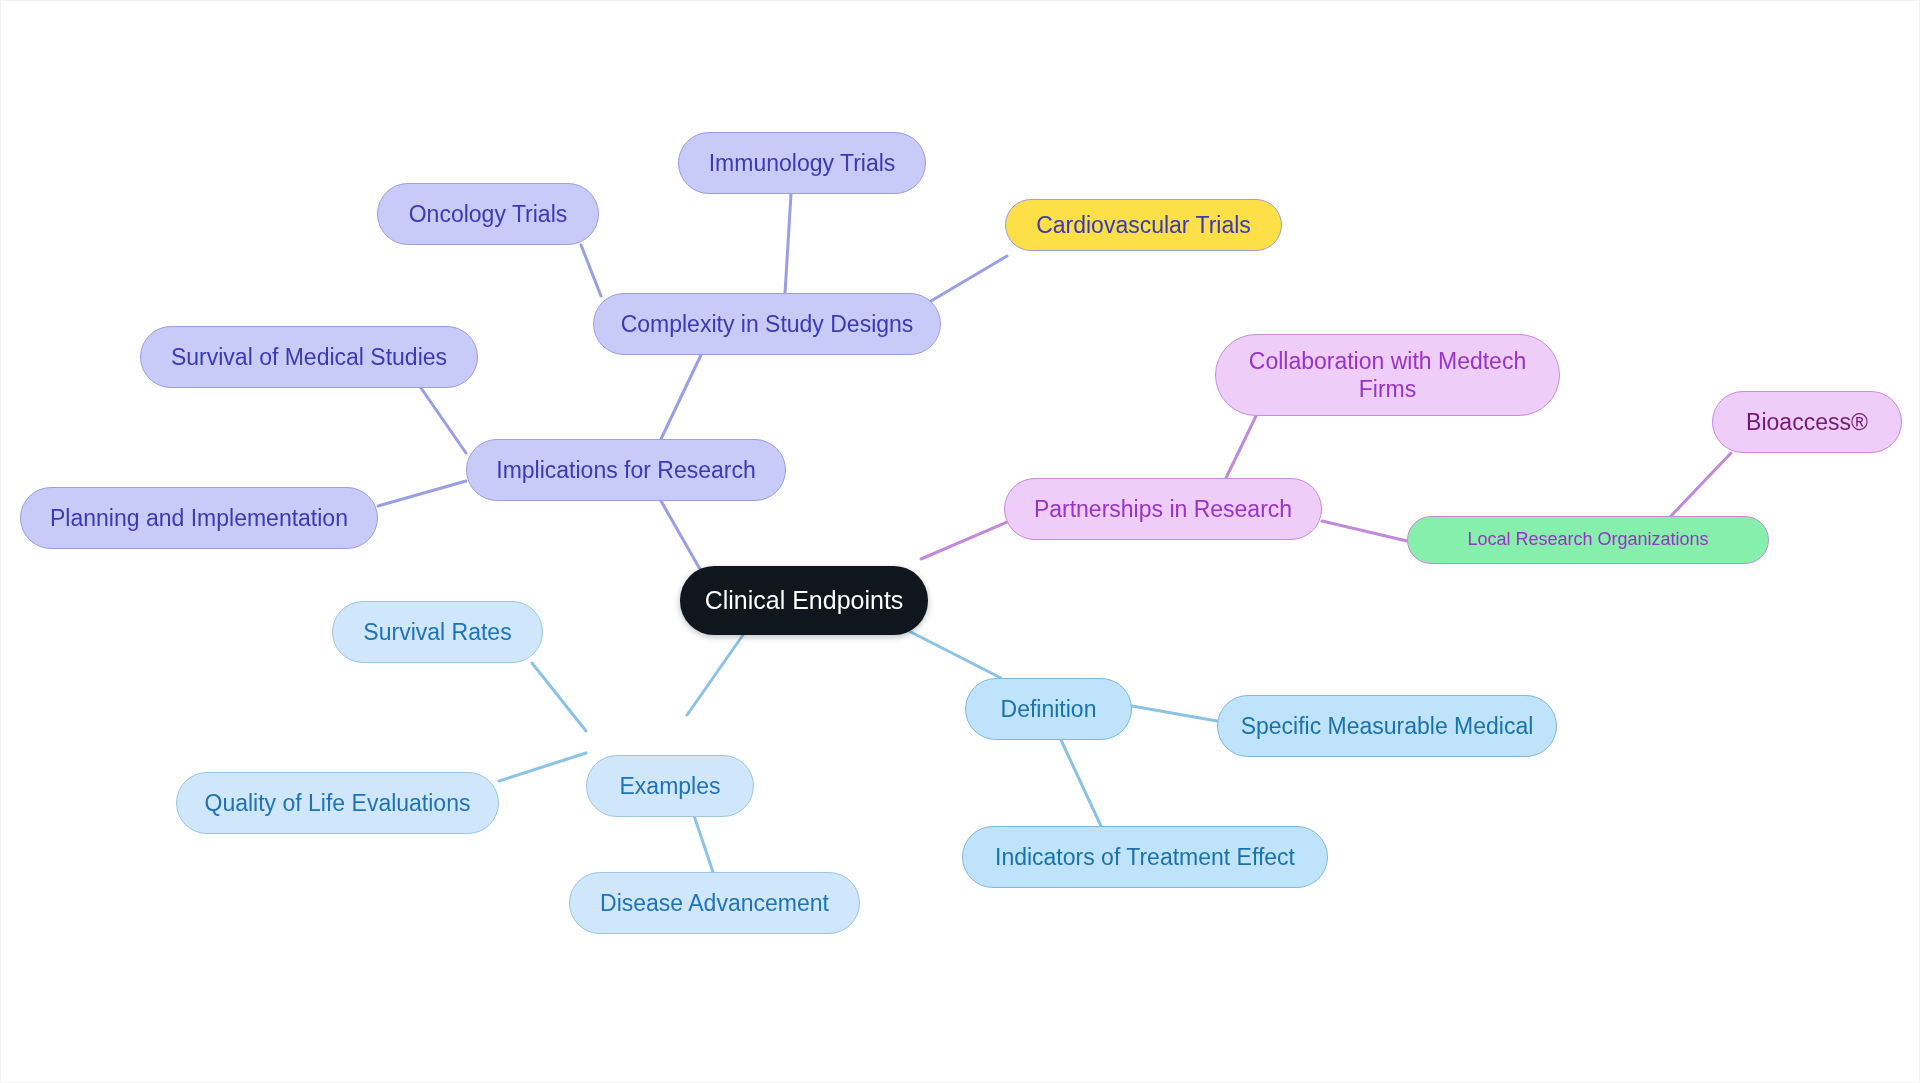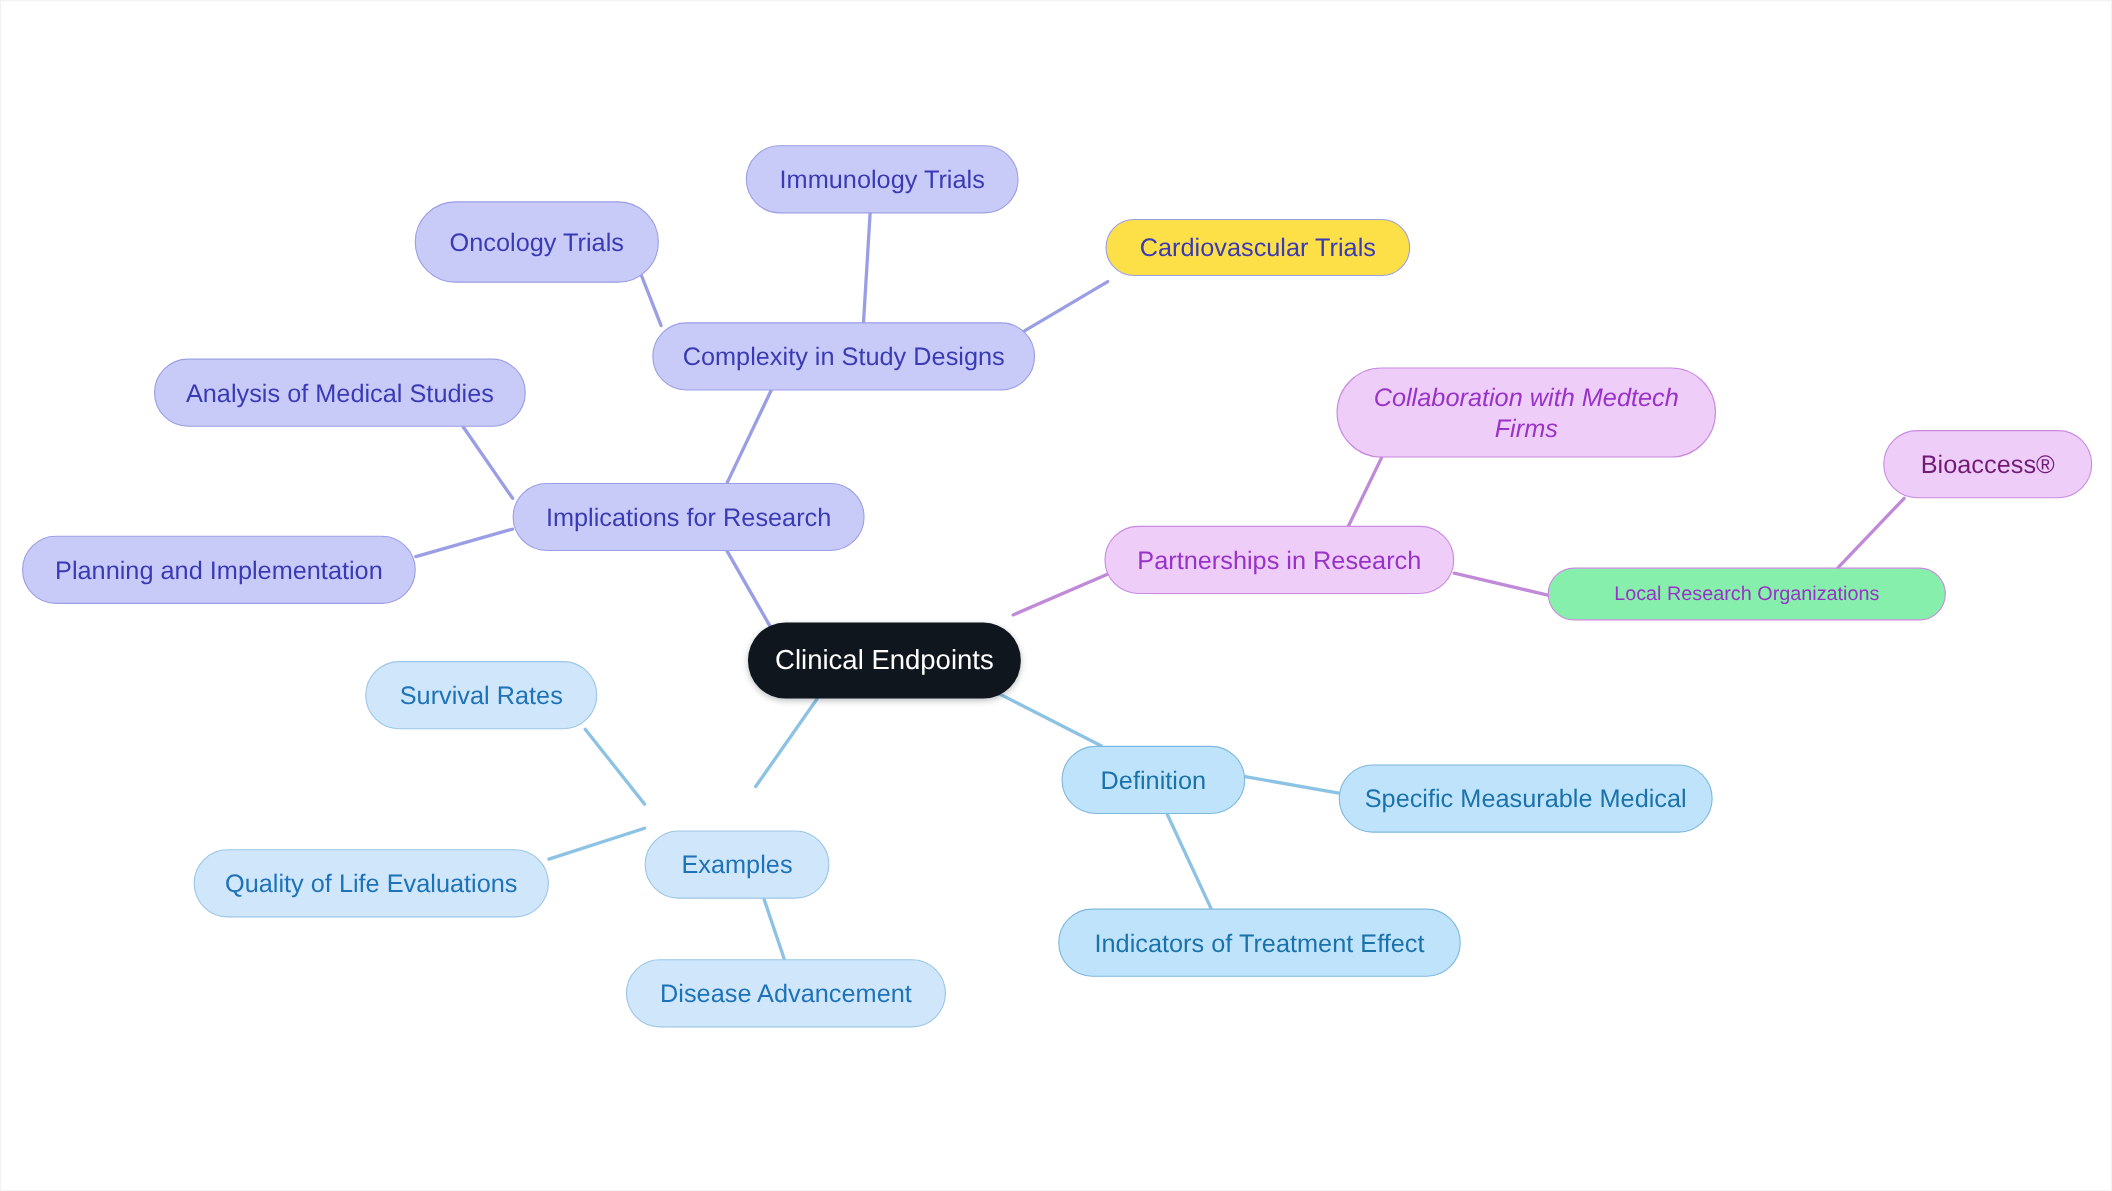--- a/index.html
+++ b/index.html
@@ -71,26 +71,26 @@
       <line x1="742" y1="634" x2="686" y2="714" stroke="#8cc2e4" stroke-width="3" stroke-linecap="round"></line>
       <line x1="585" y1="730" x2="531" y2="662" stroke="#8cc2e4" stroke-width="3" stroke-linecap="round"></line>
       <line x1="585" y1="752" x2="498" y2="780" stroke="#8cc2e4" stroke-width="3" stroke-linecap="round"></line>
       <line x1="680" y1="776" x2="712" y2="871" stroke="#8cc2e4" stroke-width="3" stroke-linecap="round"></line>
     </svg>
   <div id="node-layer">
       <div class="node root" style="left: 679px; top: 565px; width: 248px; height: 69px; font-size: 25px; background: rgb(16, 22, 30); border-color: rgb(16, 22, 30); color: rgb(255, 255, 255);">Clinical Endpoints</div>
       <div class="node" style="left: 465px; top: 438px; width: 320px; height: 62px; font-size: 23px; background: rgb(200, 203, 248); border-color: rgb(154, 158, 228); color: rgb(58, 58, 180);">Implications for Research</div>
       <div class="node" style="left: 592px; top: 292px; width: 348px; height: 62px; font-size: 23px; background: rgb(200, 203, 248); border-color: rgb(154, 158, 228); color: rgb(58, 58, 180);">Complexity in Study Designs</div>
       <div class="node" style="left: 677px; top: 131px; width: 248px; height: 62px; font-size: 23px; background: rgb(200, 203, 248); border-color: rgb(154, 158, 228); color: rgb(58, 58, 180);">Immunology Trials</div>
-      <div class="node" style="left: 376px; top: 182px; width: 222px; height: 74px; font-size: 23px; background: rgb(200, 203, 248); border-color: rgb(154, 158, 228); color: rgb(58, 58, 180);">Oncology Trials</div>
+      <div class="node" style="left: 376px; top: 182px; width: 222px; height: 62px; font-size: 23px; background: rgb(200, 203, 248); border-color: rgb(154, 158, 228); color: rgb(58, 58, 180);">Oncology Trials</div>
       <div class="node" style="left: 1004px; top: 198px; width: 277px; height: 52px; font-size: 23px; background: #fde047; border-color: rgb(154, 158, 228); color: rgb(58, 58, 180);">Cardiovascular Trials</div>
-      <div class="node" style="left: 139px; top: 325px; width: 338px; height: 62px; font-size: 23px; background: rgb(200, 203, 248); border-color: rgb(154, 158, 228); color: rgb(58, 58, 180);">Analysis of Medical Studies</div>
+      <div class="node" style="left: 139px; top: 325px; width: 338px; height: 62px; font-size: 23px; background: rgb(200, 203, 248); border-color: rgb(154, 158, 228); color: rgb(58, 58, 180);">Survival of Medical Studies</div>
       <div class="node" style="left: 19px; top: 486px; width: 358px; height: 62px; font-size: 23px; background: rgb(200, 203, 248); border-color: rgb(154, 158, 228); color: rgb(58, 58, 180);">Planning and Implementation</div>
       <div class="node" style="left: 1003px; top: 477px; width: 318px; height: 62px; font-size: 23px; background: rgb(238, 205, 248); border-color: rgb(201, 138, 224); color: rgb(153, 50, 200);">Partnerships in Research</div>
-      <div class="node" style="left: 1214px; top: 333px; width: 345px; height: 82px; font-size: 23px; background: rgb(238, 205, 248); border-color: rgb(201, 138, 224); color: rgb(153, 50, 200); font-style: italic;">Collaboration with Medtech
+      <div class="node" style="left: 1214px; top: 333px; width: 345px; height: 82px; font-size: 23px; background: rgb(238, 205, 248); border-color: rgb(201, 138, 224); color: rgb(153, 50, 200);">Collaboration with Medtech
 Firms</div>
       <div class="node" style="left: 1406px; top: 515px; width: 362px; height: 48px; font-size: 18px; background: #86efac; border-color: rgb(201, 138, 224); color: rgb(153, 50, 200);">Local Research Organizations</div>
       <div class="node" style="left: 1711px; top: 390px; width: 190px; height: 62px; font-size: 23px; background: rgb(238, 205, 248); border-color: rgb(201, 138, 224); color: #701a75; text-align: right;">Bioaccess®</div>
       <div class="node" style="left: 964px; top: 677px; width: 167px; height: 62px; font-size: 23px; background: rgb(191, 227, 250); border-color: rgb(127, 184, 221); color: rgb(26, 114, 171);">Definition</div>
       <div class="node" style="left: 1216px; top: 694px; width: 340px; height: 62px; font-size: 23px; background: rgb(191, 227, 250); border-color: rgb(127, 184, 221); color: rgb(26, 114, 171);">Specific Measurable Medical</div>
       <div class="node" style="left: 961px; top: 825px; width: 366px; height: 62px; font-size: 23px; background: rgb(191, 227, 250); border-color: rgb(127, 184, 221); color: rgb(26, 114, 171);">Indicators of Treatment Effect</div>
       <div class="node" style="left: 585px; top: 714px; width: 168px; height: 62px; font-size: 23px; background: rgb(207, 230, 251); border-color: rgb(155, 198, 230); color: rgb(29, 114, 184); margin-top: 40px;">Examples</div>
       <div class="node" style="left: 331px; top: 600px; width: 211px; height: 62px; font-size: 23px; background: rgb(207, 230, 251); border-color: rgb(155, 198, 230); color: rgb(29, 114, 184);">Survival Rates</div>
       <div class="node" style="left: 175px; top: 771px; width: 323px; height: 62px; font-size: 23px; background: rgb(207, 230, 251); border-color: rgb(155, 198, 230); color: rgb(29, 114, 184);">Quality of Life Evaluations</div>
       <div class="node" style="left: 568px; top: 871px; width: 291px; height: 62px; font-size: 23px; background: rgb(207, 230, 251); border-color: rgb(155, 198, 230); color: rgb(29, 114, 184);">Disease Advancement</div>

